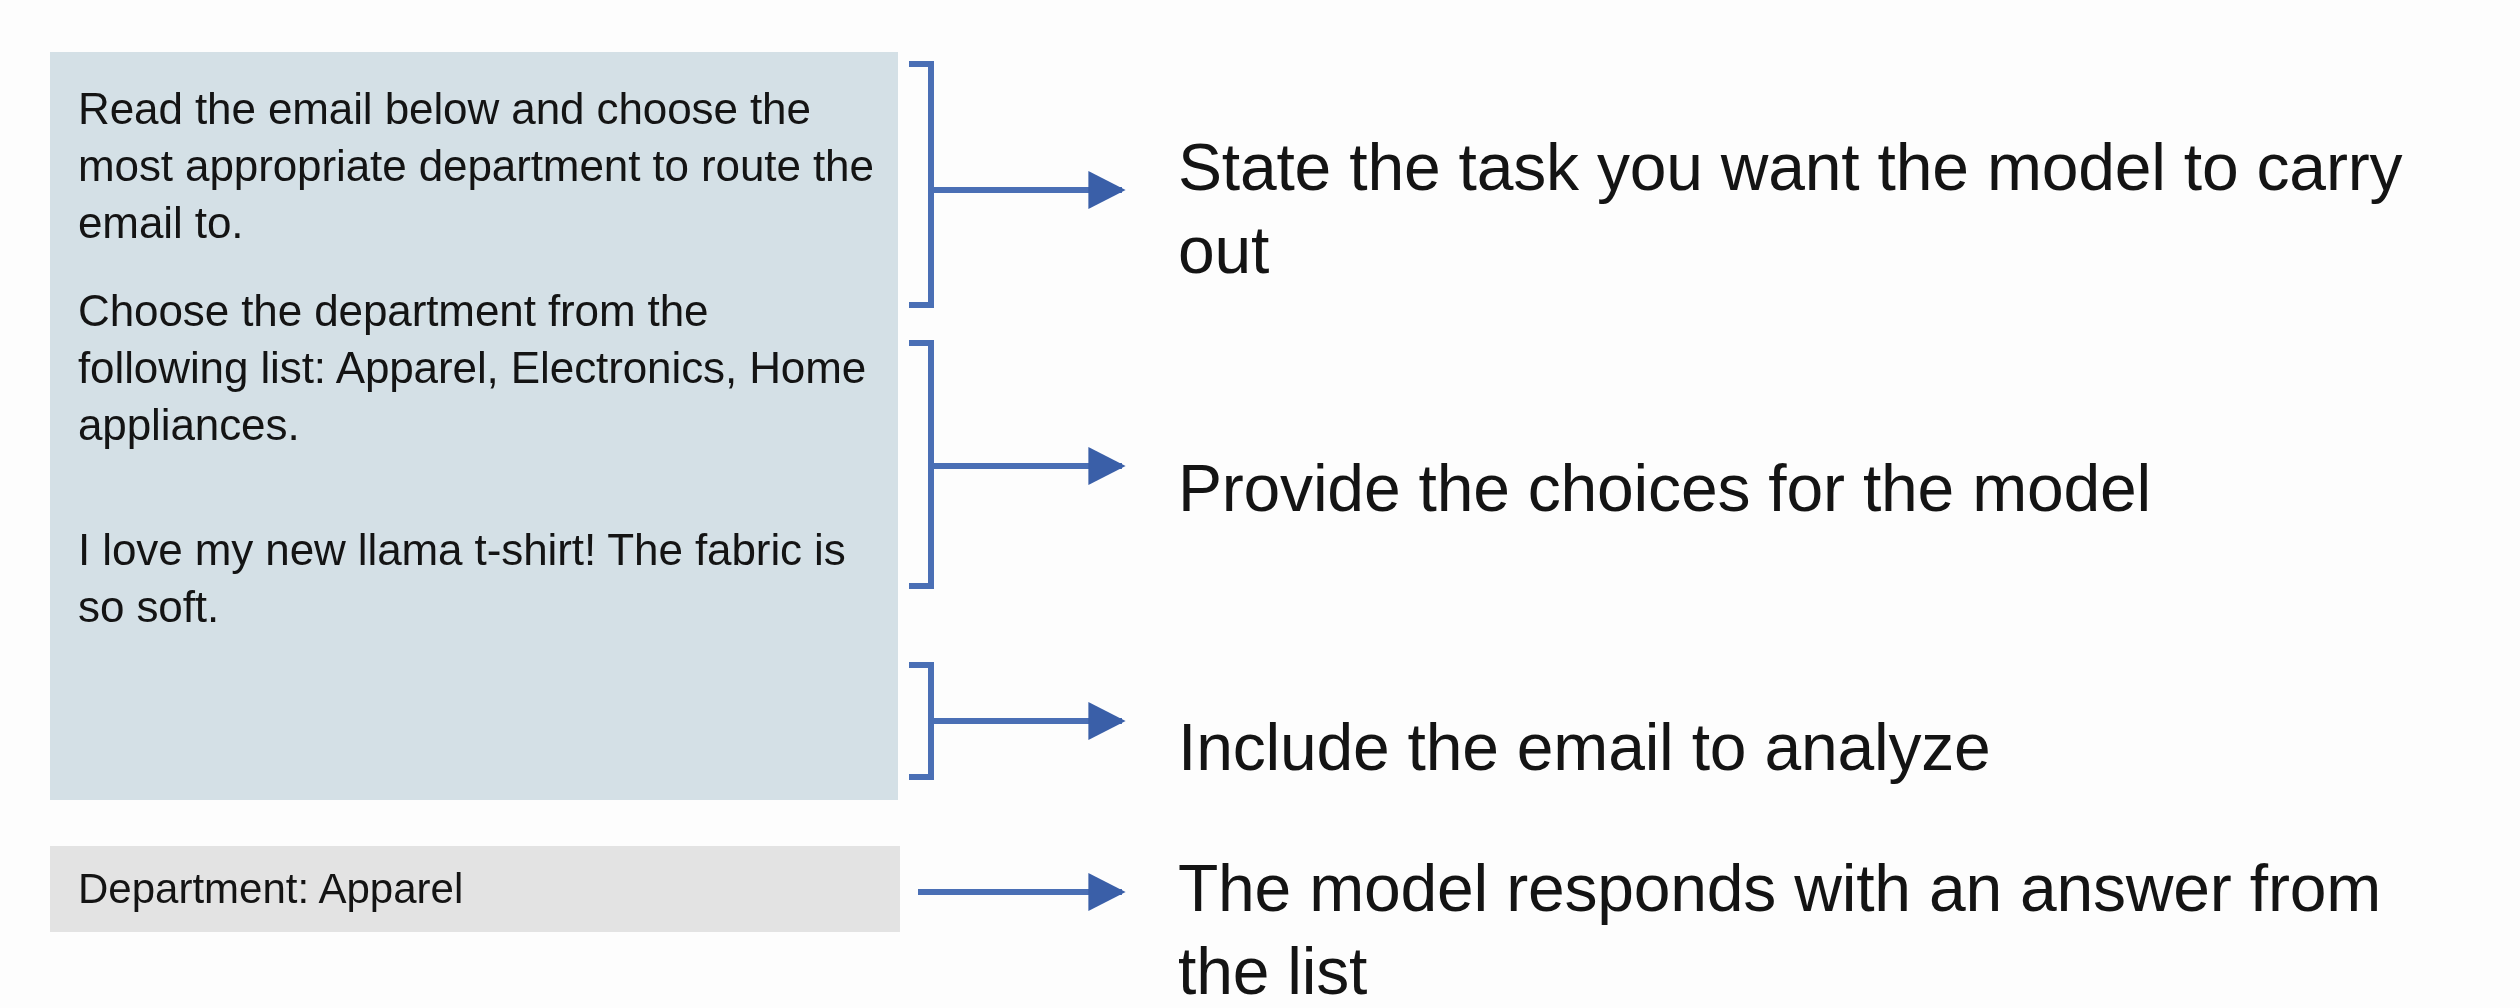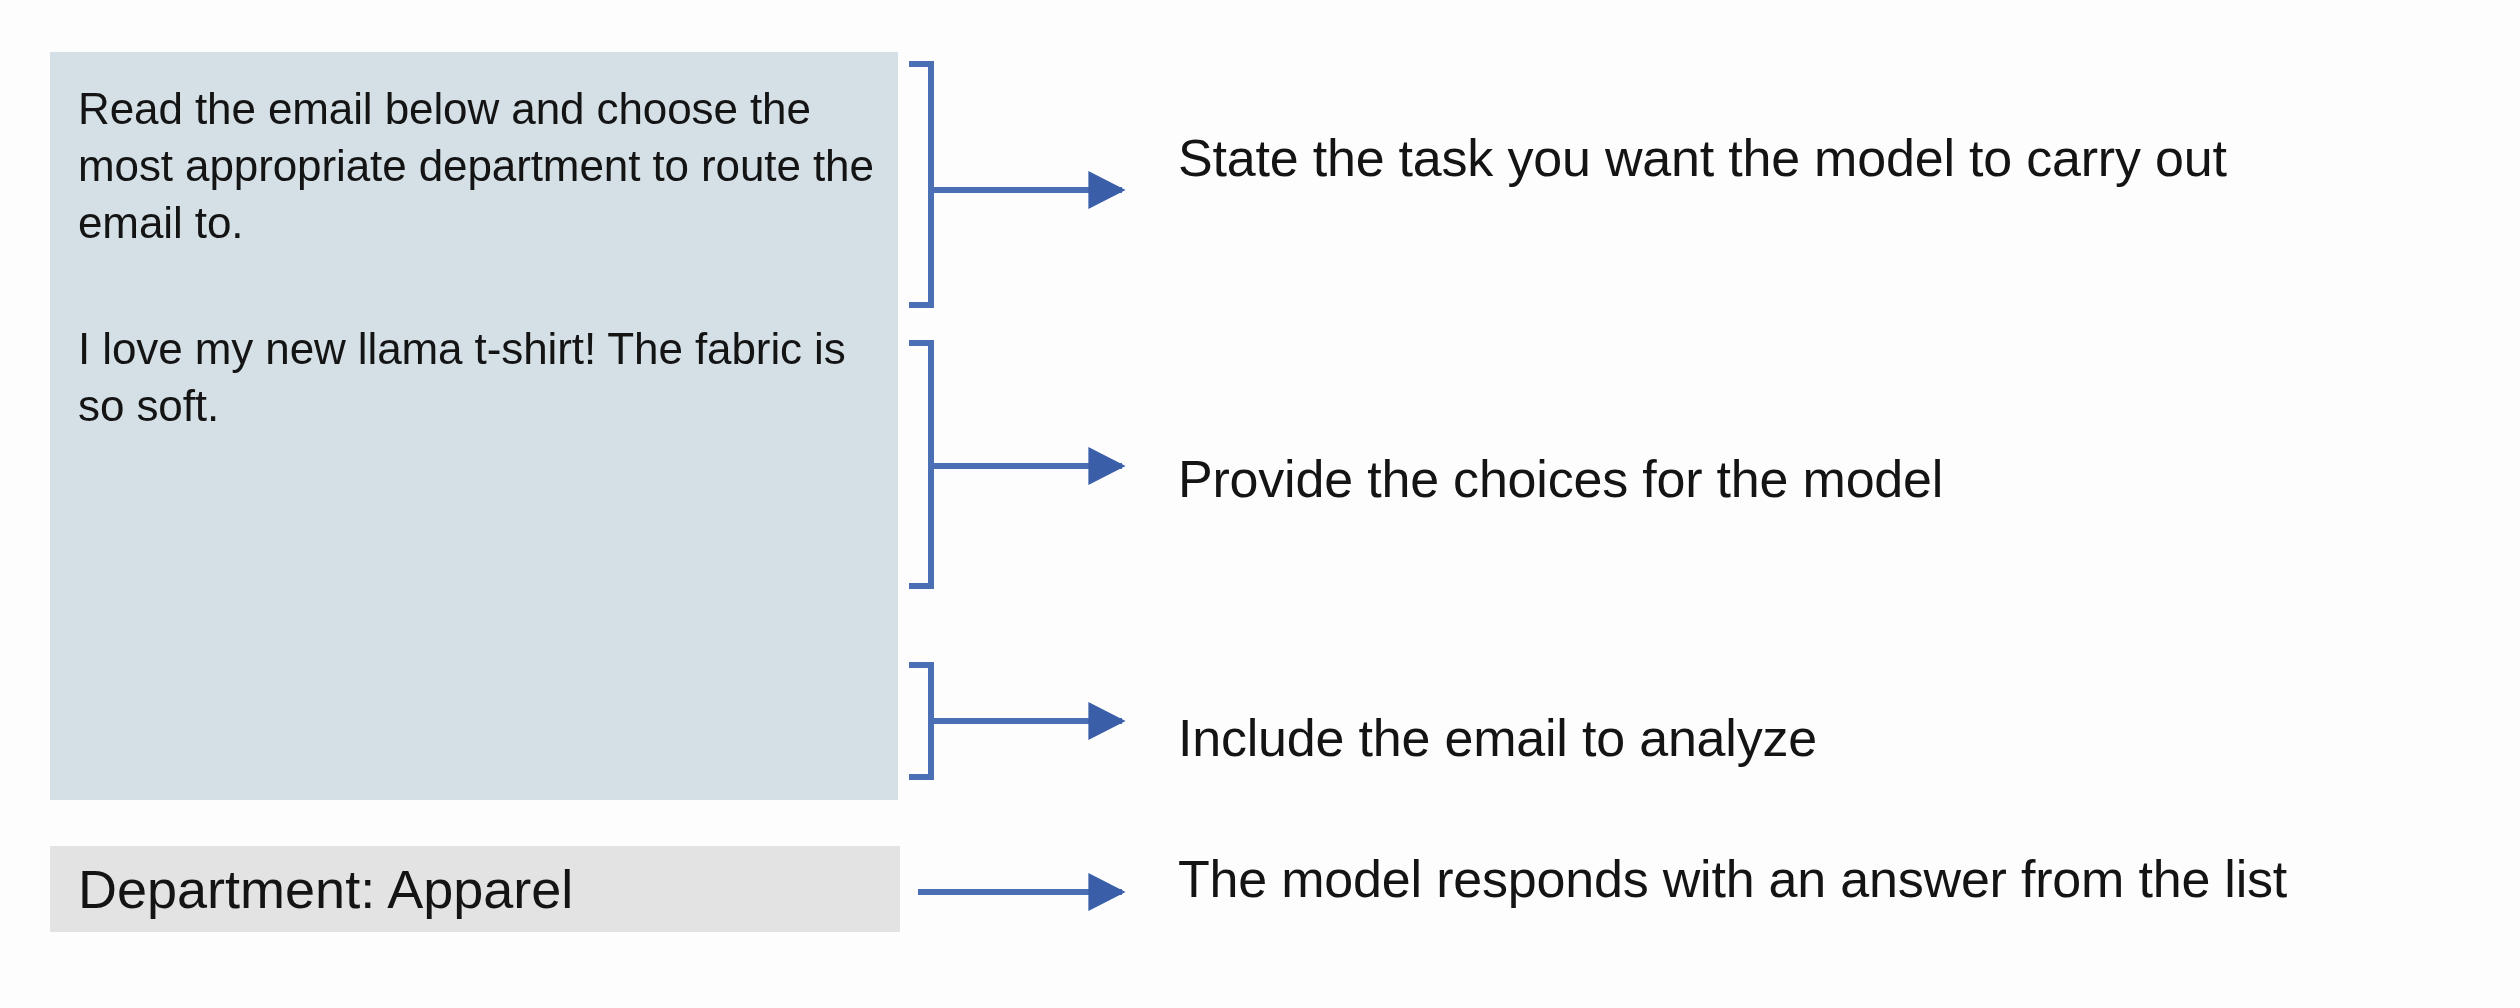--- a/index.html
+++ b/index.html
@@ -46,58 +46,60 @@
     width: 850px;
     height: 86px;
     background: #e3e3e3;
     box-sizing: border-box;
     padding: 0 28px;
     display: flex;
     align-items: center;
   }
   .answer-text {
     color: #141414;
-    font-size: 54px;
+    font-size: 42px;
     line-height: 1.2;
     font-weight: 400;
   }
 
   
   .connector-layer {
     position: absolute;
     left: 0;
     top: 0;
     width: 2520px;
     height: 1008px;
     pointer-events: none;
   }
 
   
   .annotation {
     position: absolute;
     left: 1178px;
     color: #141414;
-    font-size: 52px;
+    font-size: 66px;
     line-height: 1.26;
     font-weight: 400;
     letter-spacing: -0.2px;
     white-space: pre-line;
   }
   .annotation.a0 { top: 126px;  width: 1300px; }
   .annotation.a1 { top: 447px;  width: 1300px; }
   .annotation.a2 { top: 706px;  width: 1300px; }
   .annotation.a3 { top: 847px;  width: 1300px; }
 </style>
 </head>
 <body>
 
 <div id="canvas">
 
   <div class="prompt-panel">
     <div class="prompt-block task">Read the email below and choose the most appropriate department to route the email to.</div>
+    <div class="prompt-block choices">Choose the department from the following list:
+Apparel, Electronics, Home appliances.</div>
     <div class="prompt-block email">I love my new llama t-shirt! The fabric is so soft.</div>
   </div>
 
   <div class="answer-panel">
     <div class="answer-text">Department: Apparel</div>
   </div>
 
   <svg class="connector-layer" viewBox="0 0 2520 1008">
     <defs>
       <marker id="ah" markerWidth="7" markerHeight="7" refX="5.6" refY="3.5" orient="auto" markerUnits="strokeWidth">

